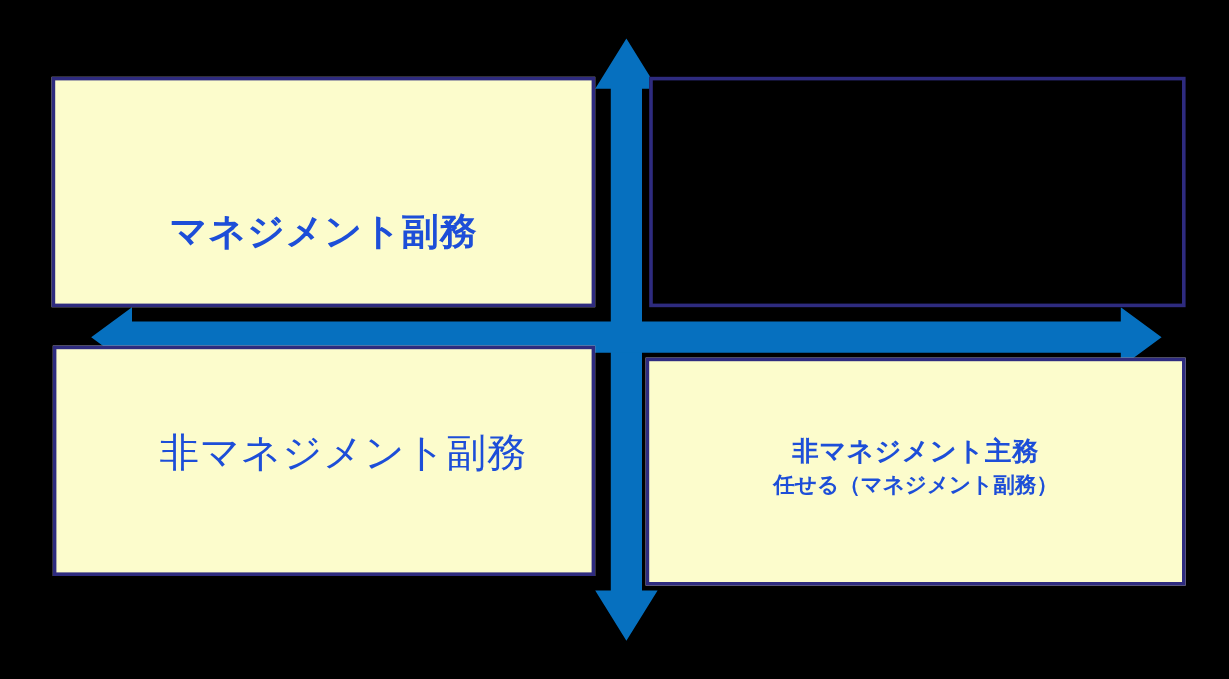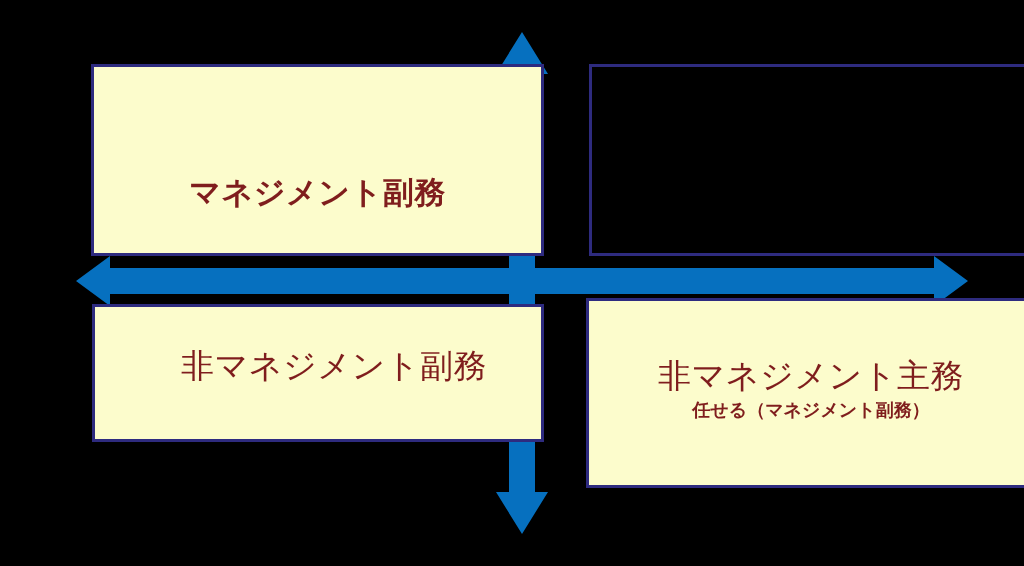--- a/index.html
+++ b/index.html
@@ -22,23 +22,22 @@
 
   
   .quad {
     position: absolute;
     border: 3px solid #2E2B7F;
     display: flex;
     flex-direction: column;
     align-items: center;
     justify-content: center;
     text-align: left;
-    color: #7f1d1d;
+    color: #1d4ed8;
     overflow: hidden;
-    margin-left: 48px;
   }
   .quad.filled  { background: #FCFCCC; }
   .quad.empty   { background: #000000; }
 
   .quad-title {
     line-height: 1.1;
     white-space: nowrap;
     letter-spacing: 0.5px;
   }
   .quad-sub {
@@ -50,29 +49,29 @@
   
   #quad-top-left          { left: 43px;  top: 64px;  width: 453px; height: 192px;
                             justify-content: flex-end; padding-bottom: 36px; }
   #quad-top-left .quad-title { font-size: 31px; font-weight: bold; margin-bottom: 7px; }
   #quad-top-left .quad-sub   { font-size: 17px; }
 
   
   #quad-top-right         { left: 541px; top: 64px;  width: 447px; height: 192px; }
 
   
-  #quad-bottom-left       { left: 44px;  top: 304px; width: 452px; height: 138px;
+  #quad-bottom-left       { left: 44px;  top: 288px; width: 452px; height: 192px;
                             justify-content: center; padding-bottom: 8px; padding-left: 32px; }
   #quad-bottom-left .quad-title { font-size: 33px; font-weight: normal; margin-bottom: 6px; }
   #quad-bottom-left .quad-sub   { font-size: 18px; }
 
   
   #quad-bottom-right      { left: 538px; top: 298px; width: 450px; height: 190px;
                             justify-content: center; padding-bottom: 8px; }
-  #quad-bottom-right .quad-title { font-size: 33px; font-weight: normal; margin-bottom: 6px; }
+  #quad-bottom-right .quad-title { font-size: 22px; font-weight: bold; margin-bottom: 6px; }
   #quad-bottom-right .quad-sub   { font-size: 18px; }
 
   
   .arrow-svg {
     position: absolute;
     left: 0;
     top: 0;
     width: 1024px;
     height: 566px;
     pointer-events: none;

